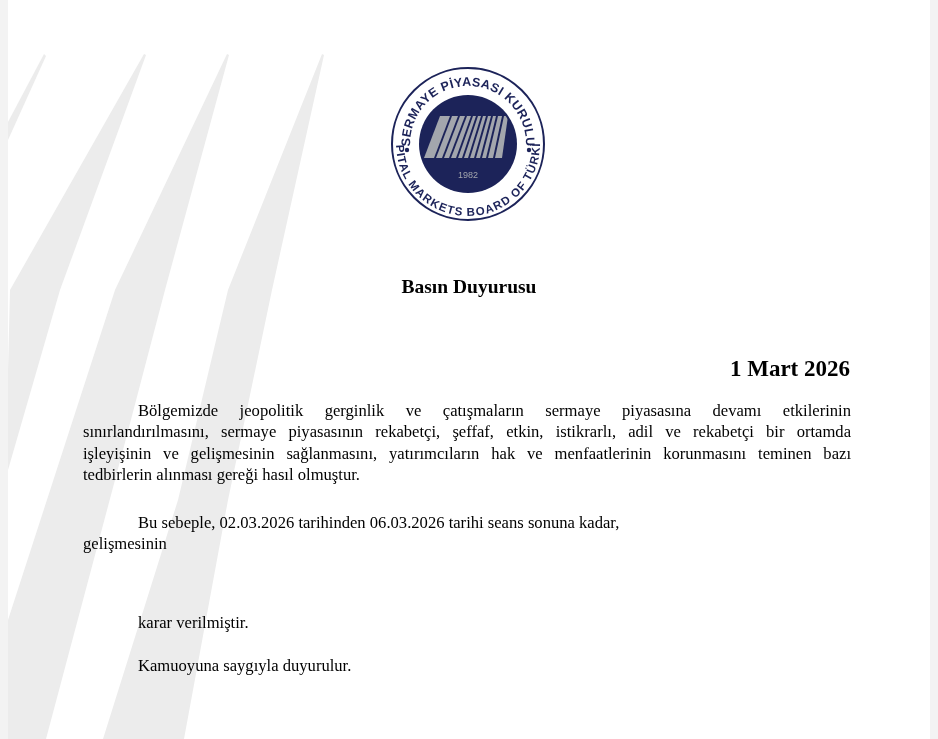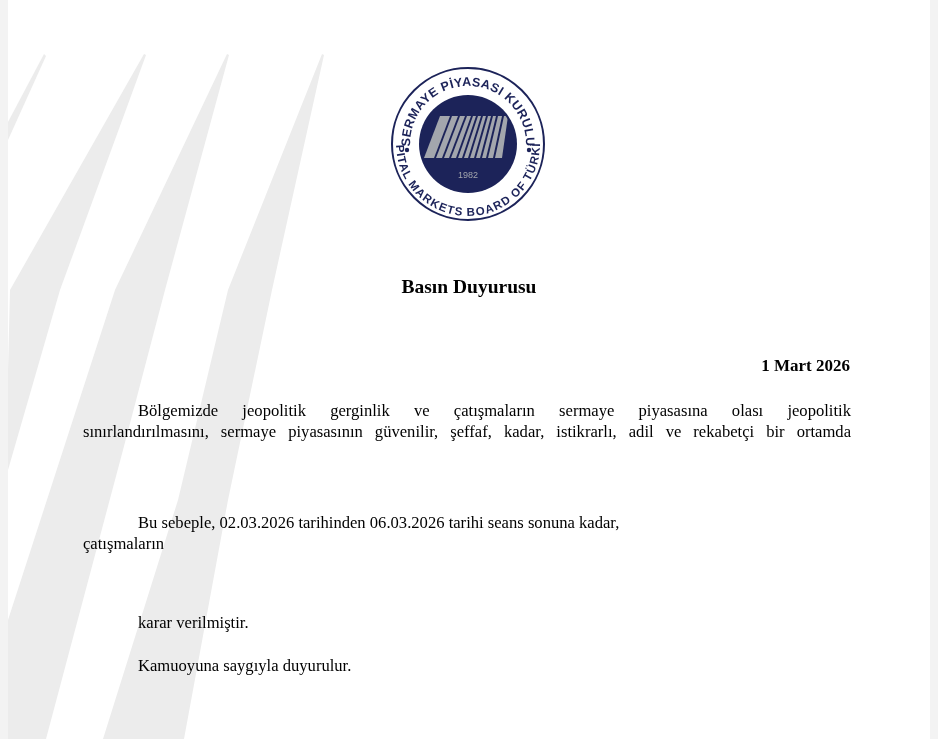--- a/index.html
+++ b/index.html
@@ -15,21 +15,21 @@
     background: #ffffff; overflow: hidden;
   }
   .stripes { position: absolute; left: 0; top: 0; width: 922px; height: 739px; }
   .logo { position: absolute; left: 382px; top: 66px; width: 156px; height: 156px; }
   .title {
     position: absolute; left: 0; width: 922px; top: 276px;
     text-align: center; font-weight: bold; font-size: 19.5px;
   }
   .date {
     position: absolute; right: 80px; top: 356px;
-    font-weight: bold; font-size: 17px;
+    font-weight: bold; font-size: 23px;
   }
   .body-text {
     position: absolute; left: 75px; width: 768px;
     font-size: 16.6px; line-height: 21.3px;
   }
   .line { display: block; white-space: nowrap; }
   .justify-line { display: block; text-align: justify; text-align-last: justify; }
   .indent { padding-left: 55px; }
   .bullet-row { padding-left: 55px; }
   .bullet { display: inline-block; width: 22px; }
@@ -83,27 +83,29 @@
       <polygon points="108,50 112,50 103,92 98,92"></polygon>
       <polygon points="114,50 118,50 112,92 105,92"></polygon>
     </g>
     <text x="78" y="112" text-anchor="middle" font-family="Liberation Sans, sans-serif" font-size="9" fill="#a3a6ad">1982</text>
   </svg>
 
   <div class="title">Basın Duyurusu</div>
   <div class="date">1 Mart 2026</div>
 
   <div class="body-text" style="top:400px;">
-    <span class="justify-line indent">Bölgemizde jeopolitik gerginlik ve çatışmaların sermaye piyasasına olası jeopolitik</span>
-    <span class="justify-line">sınırlandırılmasını, sermaye piyasasının güvenilir, şeffaf, kadar, istikrarlı, adil ve rekabetçi bir ortamda</span>
+    <span class="justify-line indent">Bölgemizde jeopolitik gerginlik ve çatışmaların sermaye piyasasına devamı etkilerinin</span>
+    <span class="justify-line">sınırlandırılmasını, sermaye piyasasının rekabetçi, şeffaf, etkin, istikrarlı, adil ve rekabetçi bir ortamda</span>
+    <span class="justify-line">işleyişinin ve gelişmesinin sağlanmasını, yatırımcıların hak ve menfaatlerinin korunmasını teminen bazı</span>
+    <span class="line">tedbirlerin alınması gereği hasıl olmuştur.</span>
   </div>
 
   <div class="body-text" style="top:506px;margin-top:6px;">
     <span class="line indent">Bu sebeple, 02.03.2026 tarihinden 06.03.2026 tarihi seans sonuna kadar,</span>
-    <span class="line">çatışmaların</span>
+    <span class="line">gelişmesinin</span>
   </div>
 
   <div class="body-text" style="top:612px;">
     <span class="line indent">karar verilmiştir.</span>
   </div>
 
   <div class="body-text" style="top:655px;">
     <span class="line indent">Kamuoyuna saygıyla duyurulur.</span>
   </div>
 </div>

